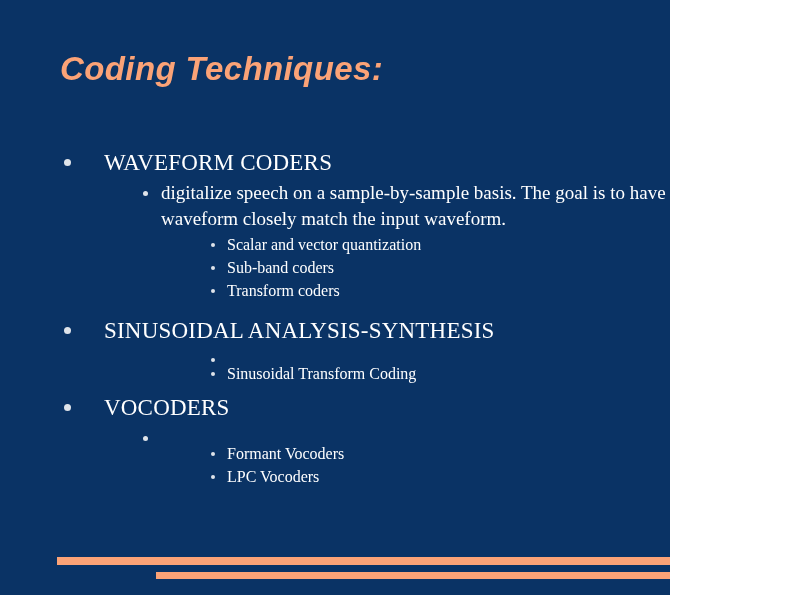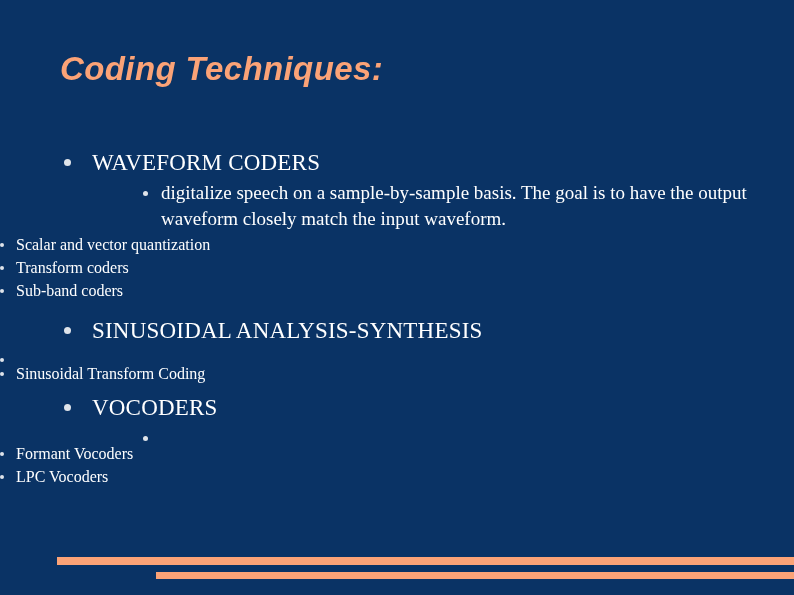--- a/index.html
+++ b/index.html
@@ -9,21 +9,21 @@
   }
   body {
     width: 794px;
     height: 595px;
     overflow: hidden;
     font-family: "Liberation Serif", "DejaVu Serif", serif;
   }
 
   #slide {
     position: relative;
-    width: 794px;
+    width: 670px;
     height: 595px;
     background: #0a3365;
     overflow: hidden;
   }
 
   
   #slide-title {
     position: absolute;
     left: 60px;
     top: 50px;
@@ -71,20 +71,21 @@
   .lvl1 .bullet-glyph {
     width: 7px;
     height: 7px;
     margin-top: 11px;
     margin-right: 21px;
   }
   .lvl1 .bullet-text {
     font-size: 23px;
     line-height: 30px;
     letter-spacing: 0.2px;
+    margin-left: 12px;
   }
 
   
   .lvl2 {
     padding-left: 143px;
     padding-right: 30px;
     margin-bottom: 1px;
   }
   .lvl2 .bullet-glyph {
     width: 5px;
@@ -92,20 +93,21 @@
     margin-top: 11px;
     margin-right: 13px;
   }
   .lvl2 .bullet-text {
     font-size: 19px;
     line-height: 26px;
   }
 
   
   .lvl3 {
+    padding-left: 211px;
   }
   .lvl3 .bullet-glyph {
     width: 4px;
     height: 4px;
     margin-top: 10px;
     margin-right: 12px;
   }
   .lvl3 .bullet-text {
     font-size: 16px;
     line-height: 23px;
@@ -147,25 +149,25 @@
     <div class="bullet-row lvl2">
       <span class="bullet-glyph"></span>
       <span class="bullet-text">digitalize speech on a sample-by-sample basis. The goal is to have the output waveform closely match the input waveform.</span>
     </div>
     <div class="bullet-row lvl3">
       <span class="bullet-glyph"></span>
       <span class="bullet-text">Scalar and vector quantization</span>
     </div>
     <div class="bullet-row lvl3">
       <span class="bullet-glyph"></span>
+      <span class="bullet-text">Sub-band coders</span>
+    </div>
+    <div class="bullet-row lvl3">
+      <span class="bullet-glyph"></span>
       <span class="bullet-text">Transform coders</span>
-    </div>
-    <div class="bullet-row lvl3">
-      <span class="bullet-glyph"></span>
-      <span class="bullet-text">Sub-band coders</span>
     </div>
 
     <div class="group-gap-1"></div>
 
     <div class="bullet-row lvl1">
       <span class="bullet-glyph"></span>
       <span class="bullet-text">SINUSOIDAL ANALYSIS-SYNTHESIS</span>
     </div>
     <div class="bullet-row lvl3">
       <span class="bullet-glyph"></span>

